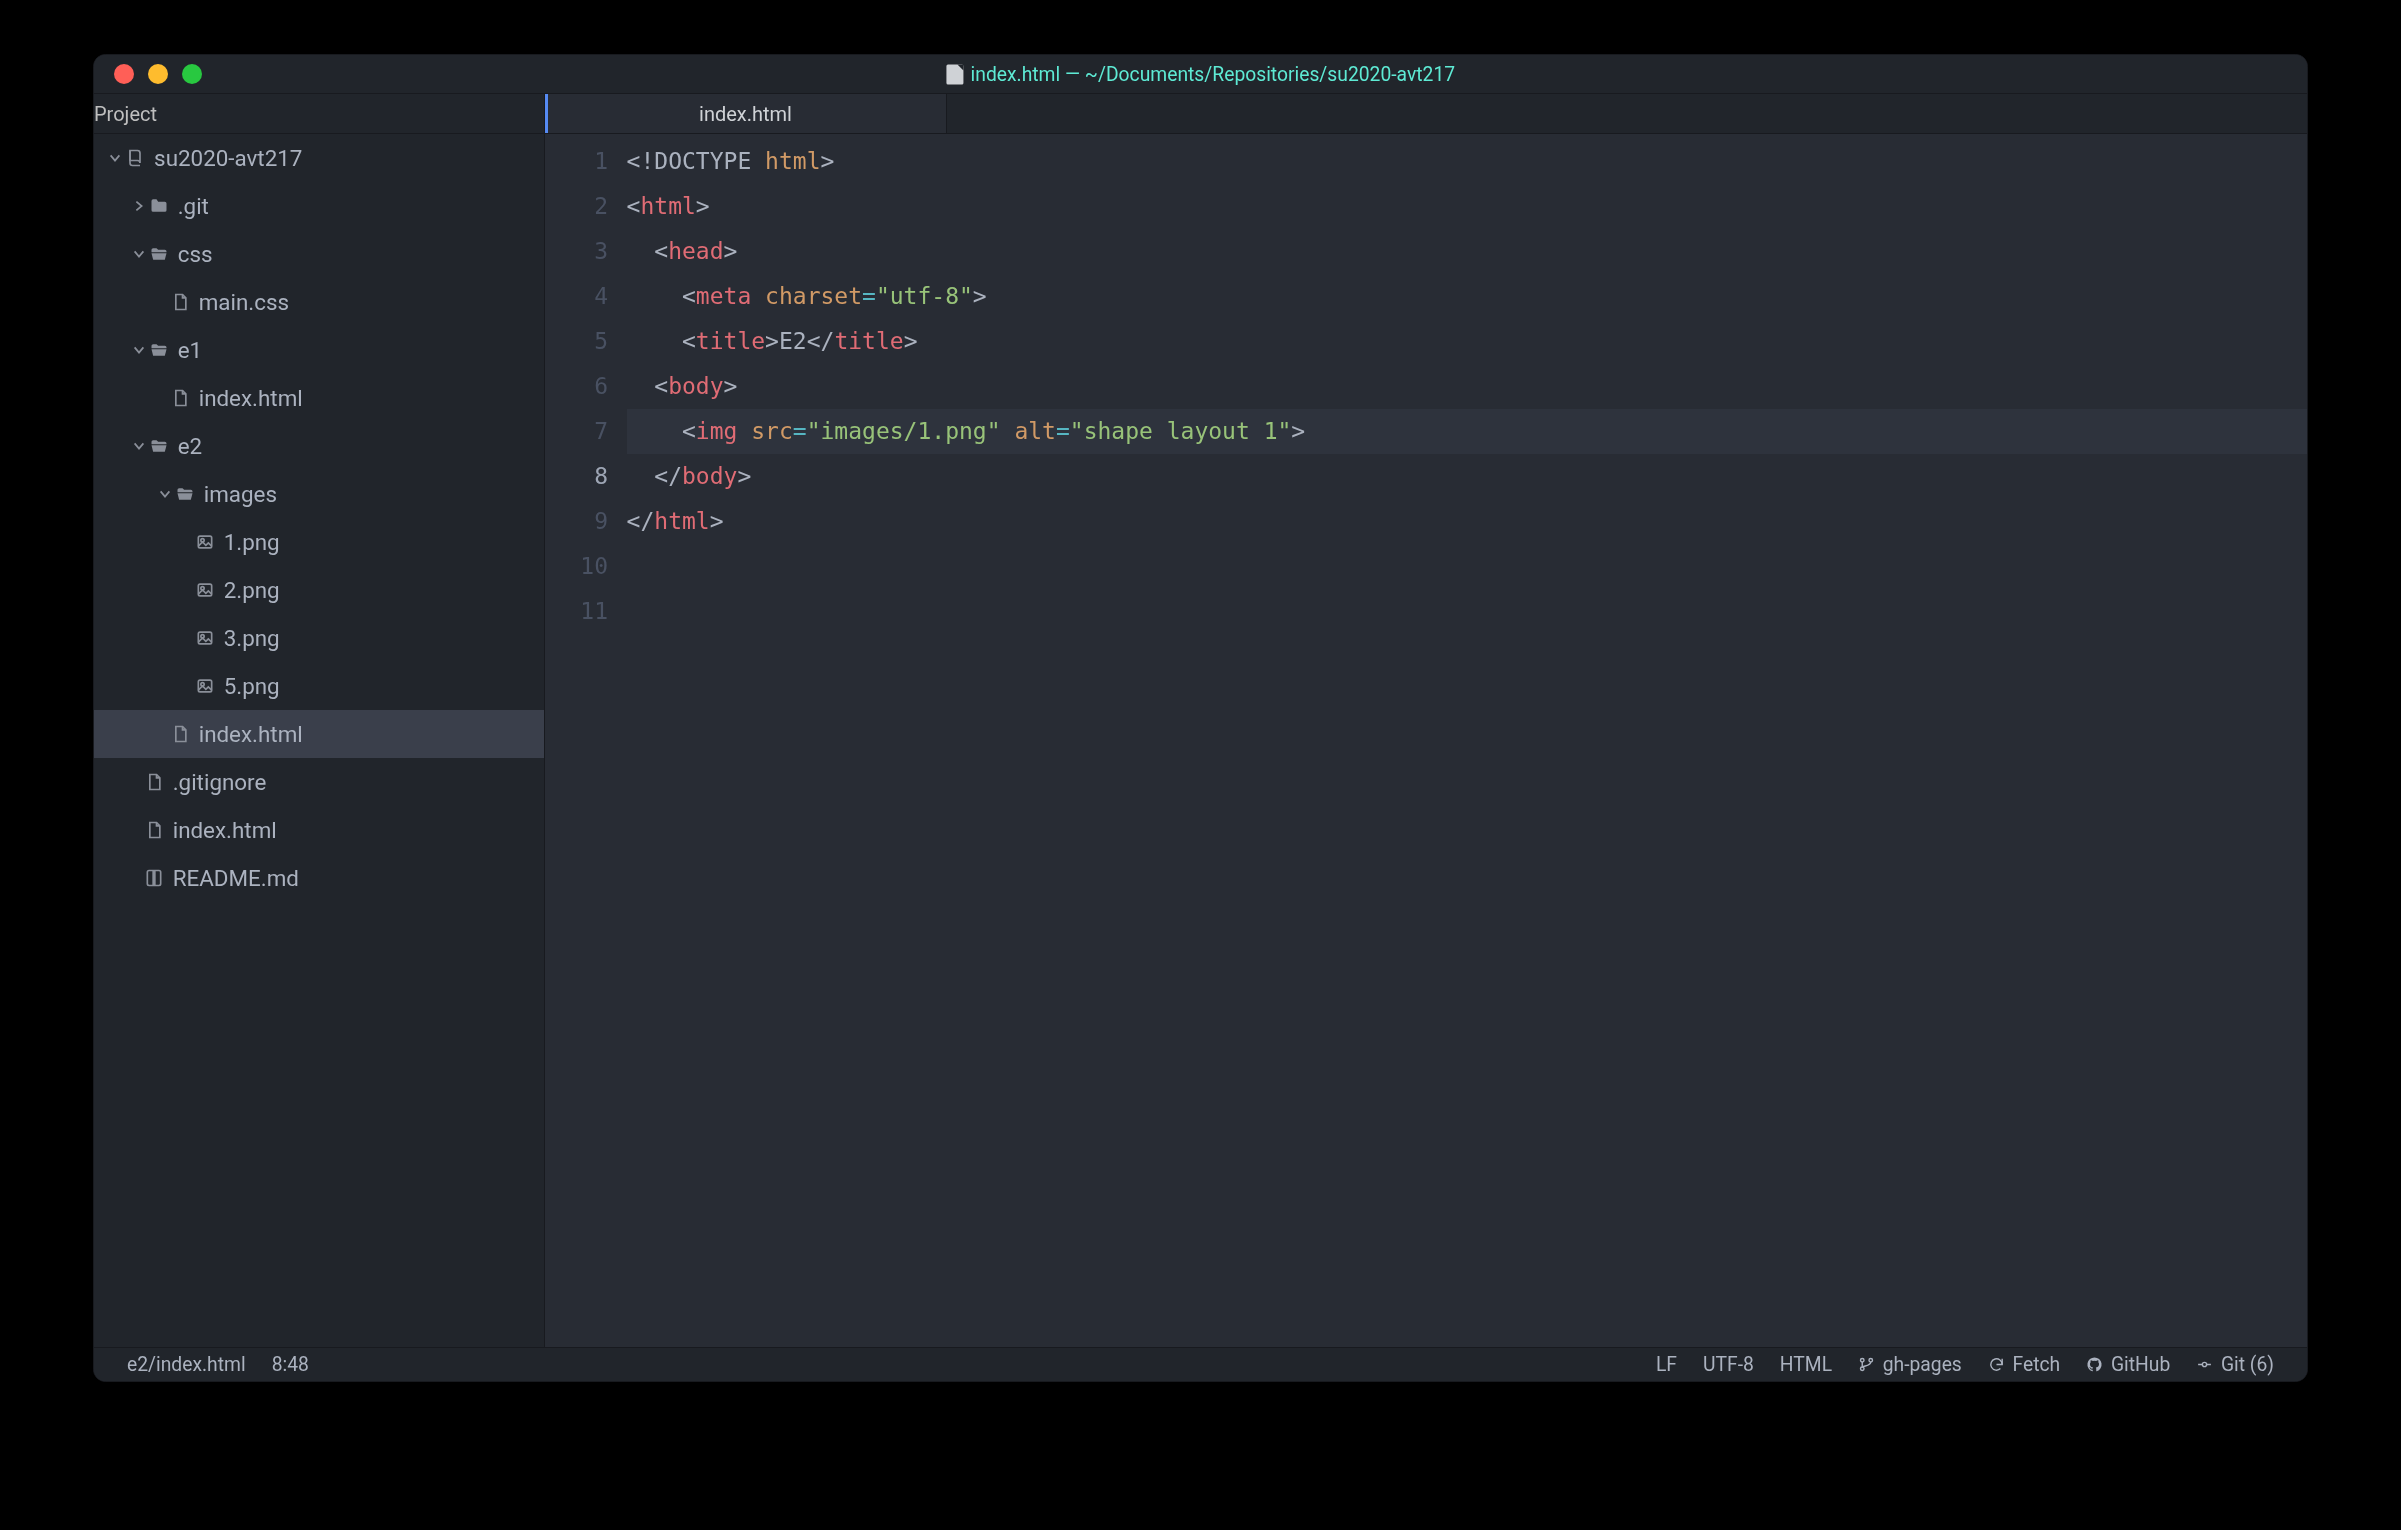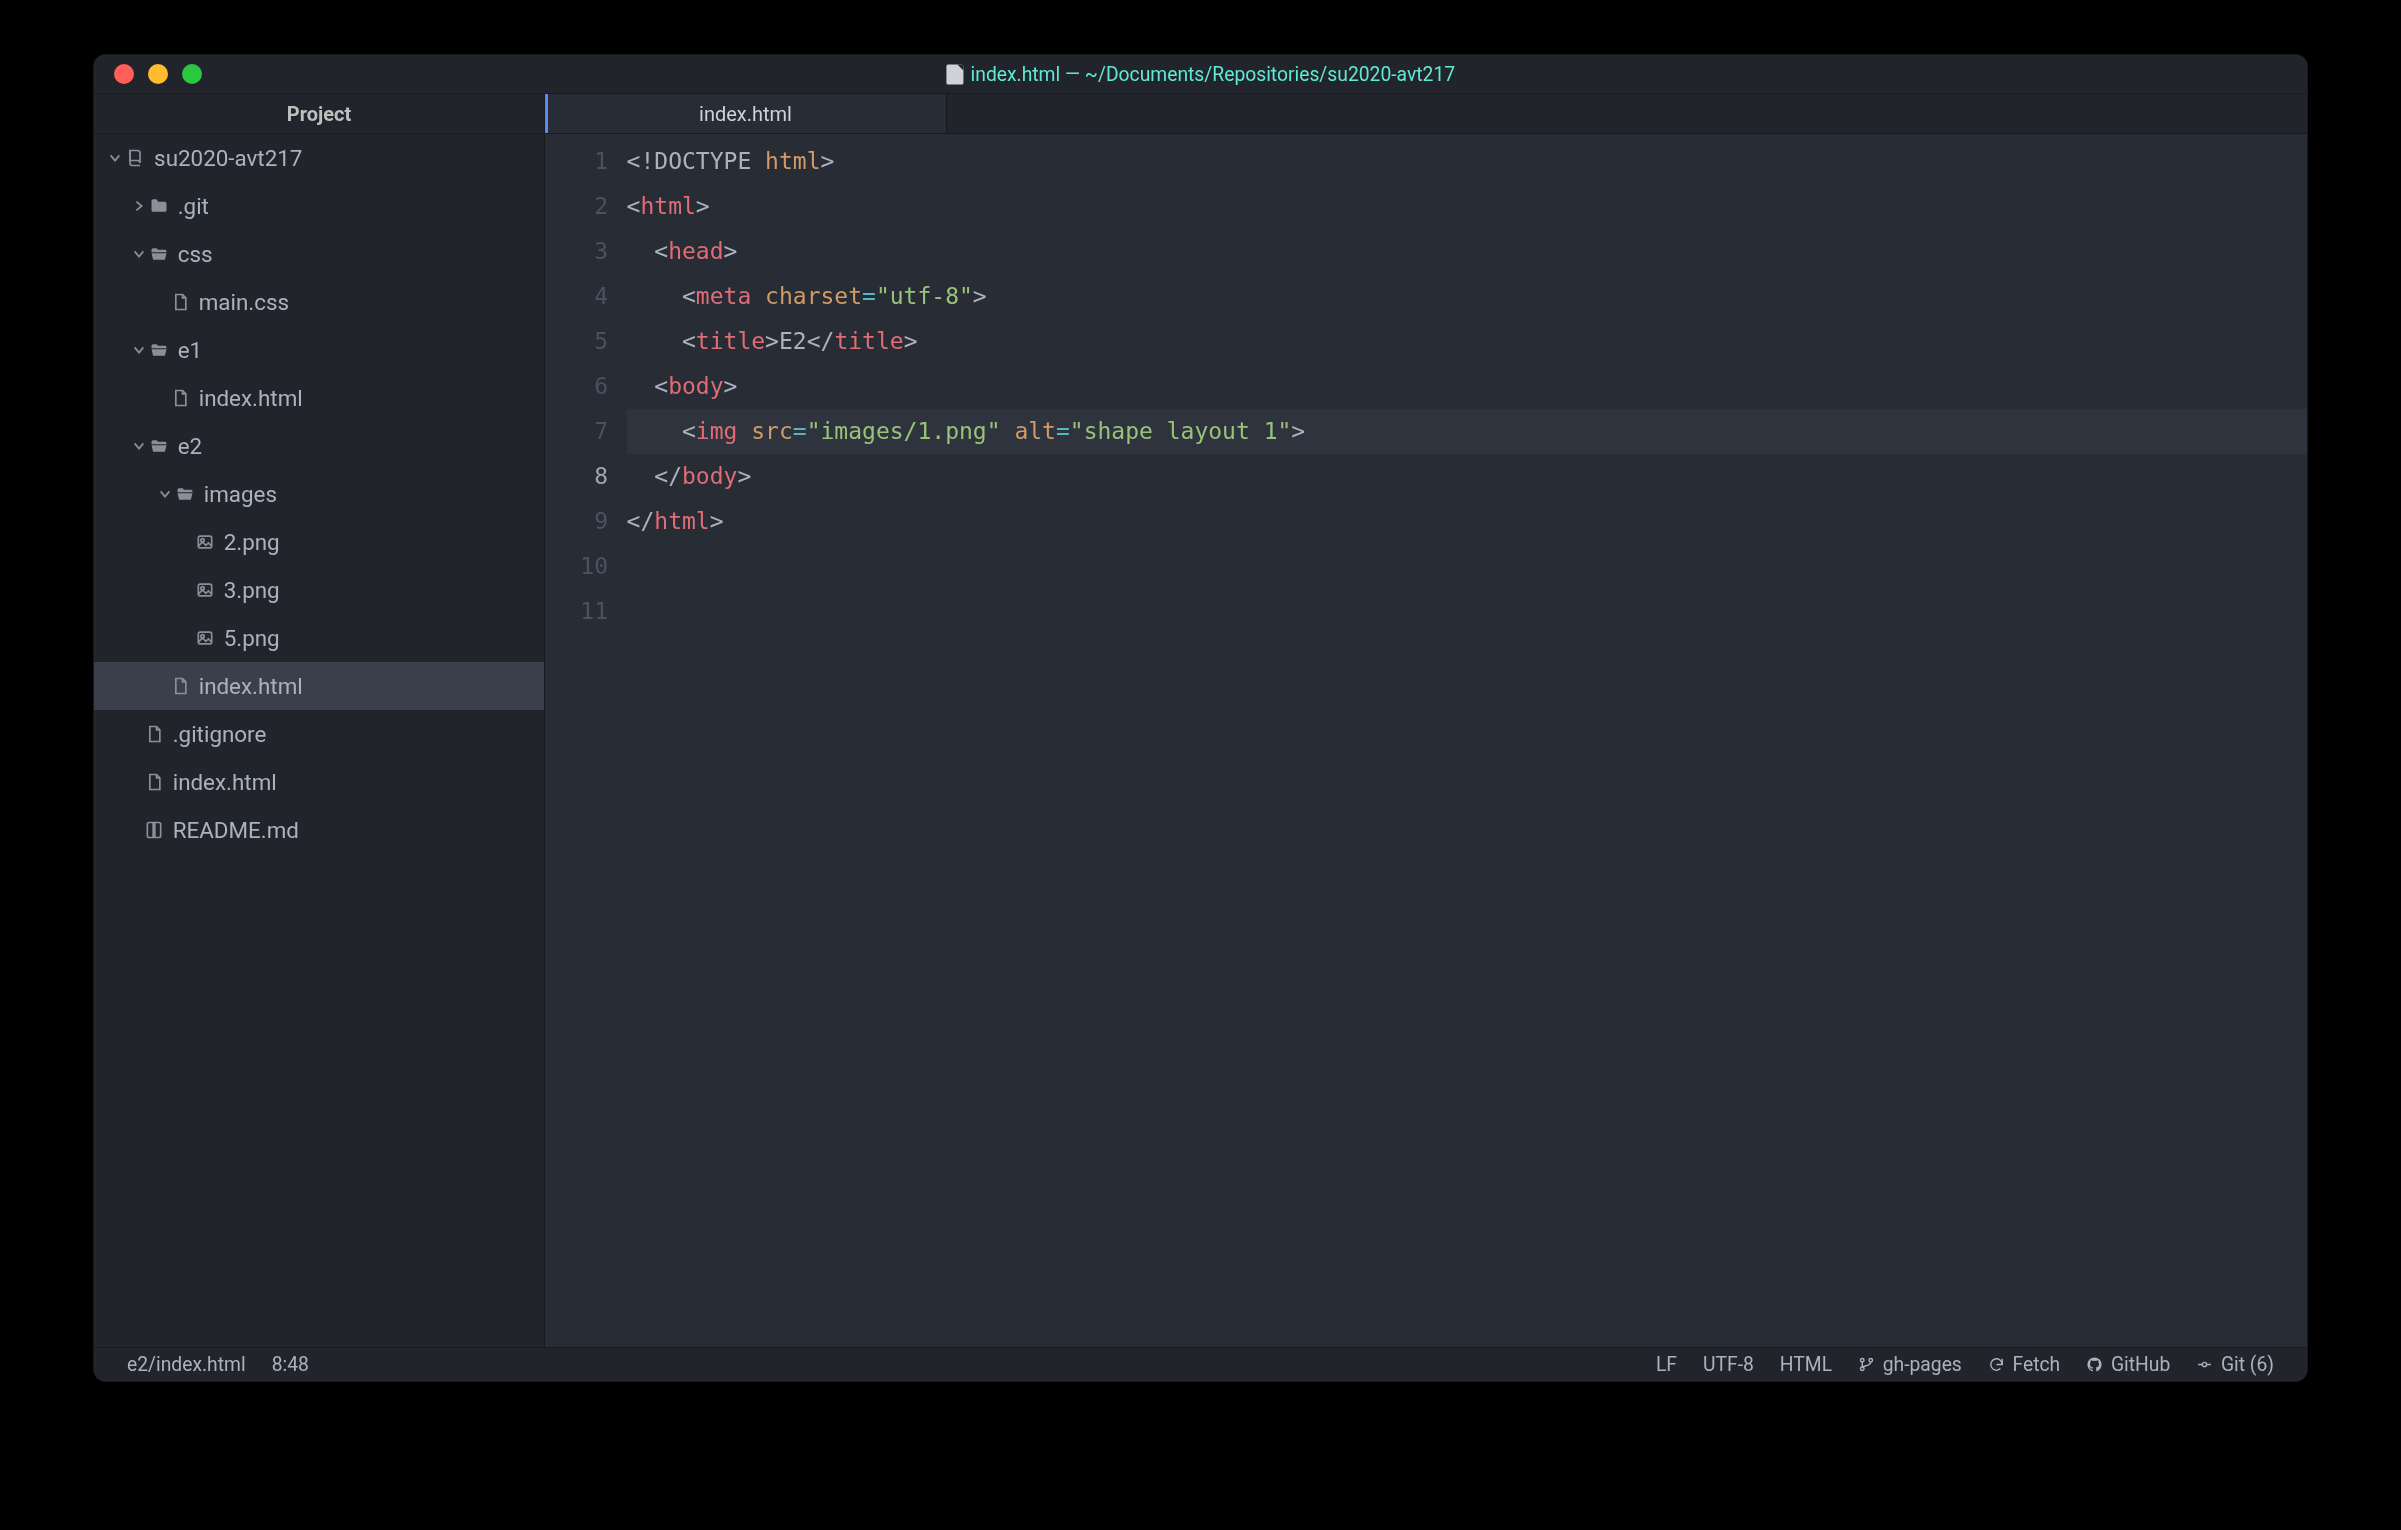--- a/index.html
+++ b/index.html
@@ -75,21 +75,21 @@
   .file-glyph::before{content:"";position:absolute;right:0;top:0;border-style:solid;border-width:0 6.2px 6.2px 0;border-color:transparent var(--bg-title) transparent transparent;}
   
   .content{display:flex;height:1253px;}
   
   .sidebar{
     width:451px;
     background:var(--bg-sidebar);
     display:flex;flex-direction:column;
     border-right:0.8px solid #181a1f;
   }
-  .side-tabs{height:40px;display:flex;align-items:center;justify-content:center;background:var(--bg-sidebar);border-bottom:0.8px solid #181a1f;font-weight:bold;}
+  .side-tabs{height:40px;display:flex;align-items:center;background:var(--bg-sidebar);border-bottom:0.8px solid #181a1f;}
   .side-tab{color:#bfbfbf;font-size:20px;}
   .tree{flex:1;overflow:auto;font-size:22.4px;line-height:1.0;}
   .row{
     display:flex;align-items:center;height:48px;cursor:default;white-space:nowrap;
   }
   .row.sel{background:var(--bg-selected);}
   .row .chev{width:17px;display:inline-flex;justify-content:center;color:#8a8f99;}
   .row .chev svg{width:14px;height:14px;}
   .row .ico{width:23px;display:inline-flex;justify-content:center;margin-right:7.7px;color:#8a8f99;}
   .row .ico svg{width:20px;height:20px;}
@@ -266,20 +266,30 @@
             </span>
           <span class="ico green-txt">
               <svg viewBox="0 0 24 24" fill="currentColor">
                 <path d="M3 7a2 2 0 0 1 2-2h4l2 2h8a2 2 0 0 1 2 2v1H3z"></path>
                 <path d="M3 11h18l-2 8H5z"></path>
               </svg>
             </span>
           <span class="label green-txt">images</span>
         </div>
 
+        <div class="row ind-3-5">
+          <span class="ico green-txt">
+              <svg viewBox="0 0 24 24" fill="none" stroke="currentColor" stroke-width="2">
+                <rect x="4" y="5" width="16" height="14" rx="2"></rect>
+                <circle cx="9" cy="10" r="2"></circle>
+                <path d="M4 17l5-5 4 4 3-3 4 4"></path>
+              </svg>
+            </span>
+          <span class="label green-txt">1.png</span>
+        </div>
         <div class="row ind-3-5">
           <span class="ico green-txt">
               <svg viewBox="0 0 24 24" fill="none" stroke="currentColor" stroke-width="2">
                 <rect x="4" y="5" width="16" height="14" rx="2"></rect>
                 <circle cx="9" cy="10" r="2"></circle>
                 <path d="M4 17l5-5 4 4 3-3 4 4"></path>
               </svg>
             </span>
           <span class="label green-txt">2.png</span>
         </div>

